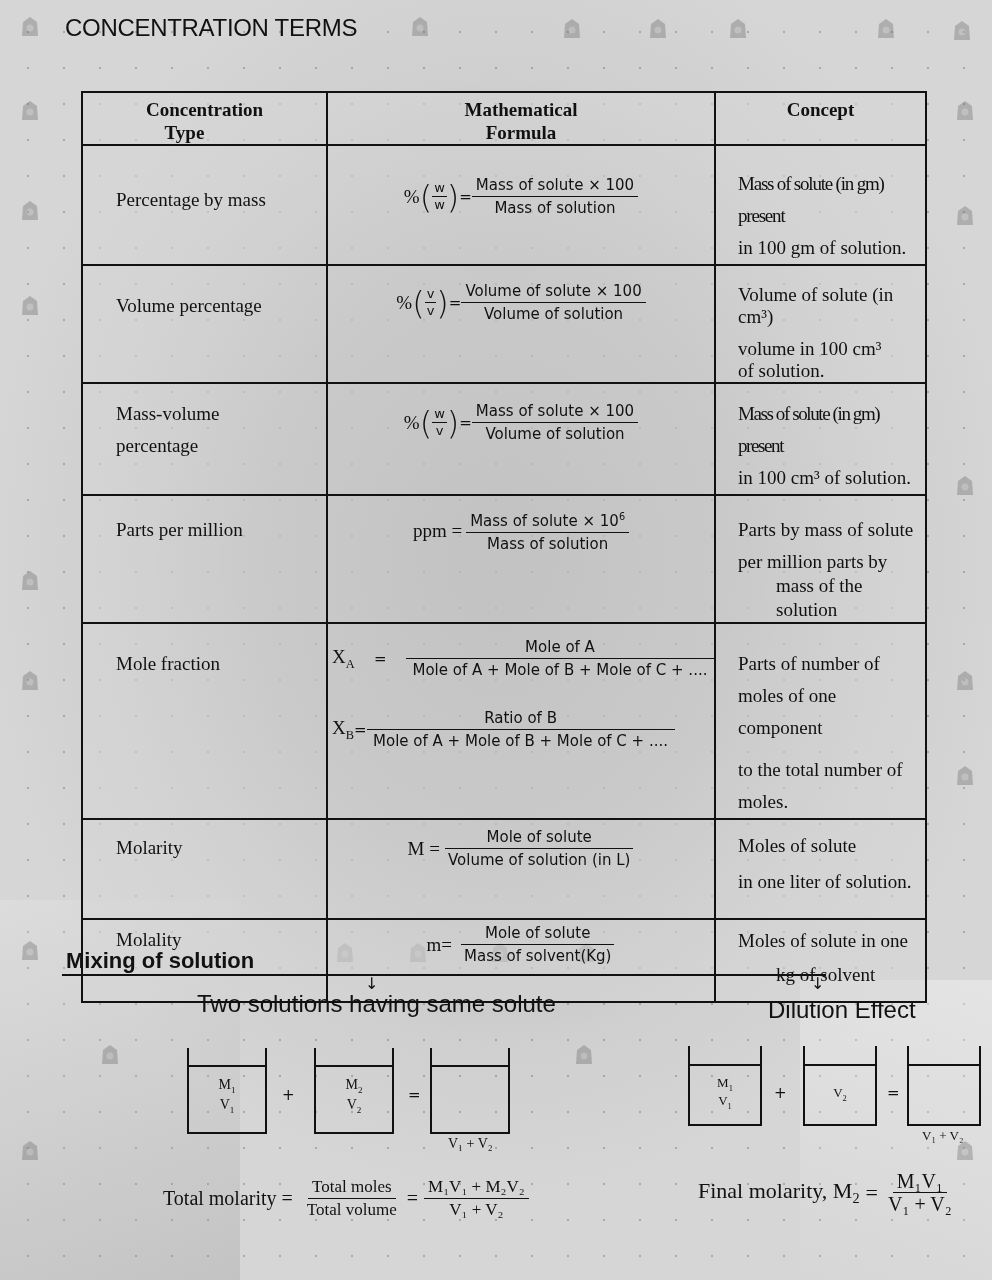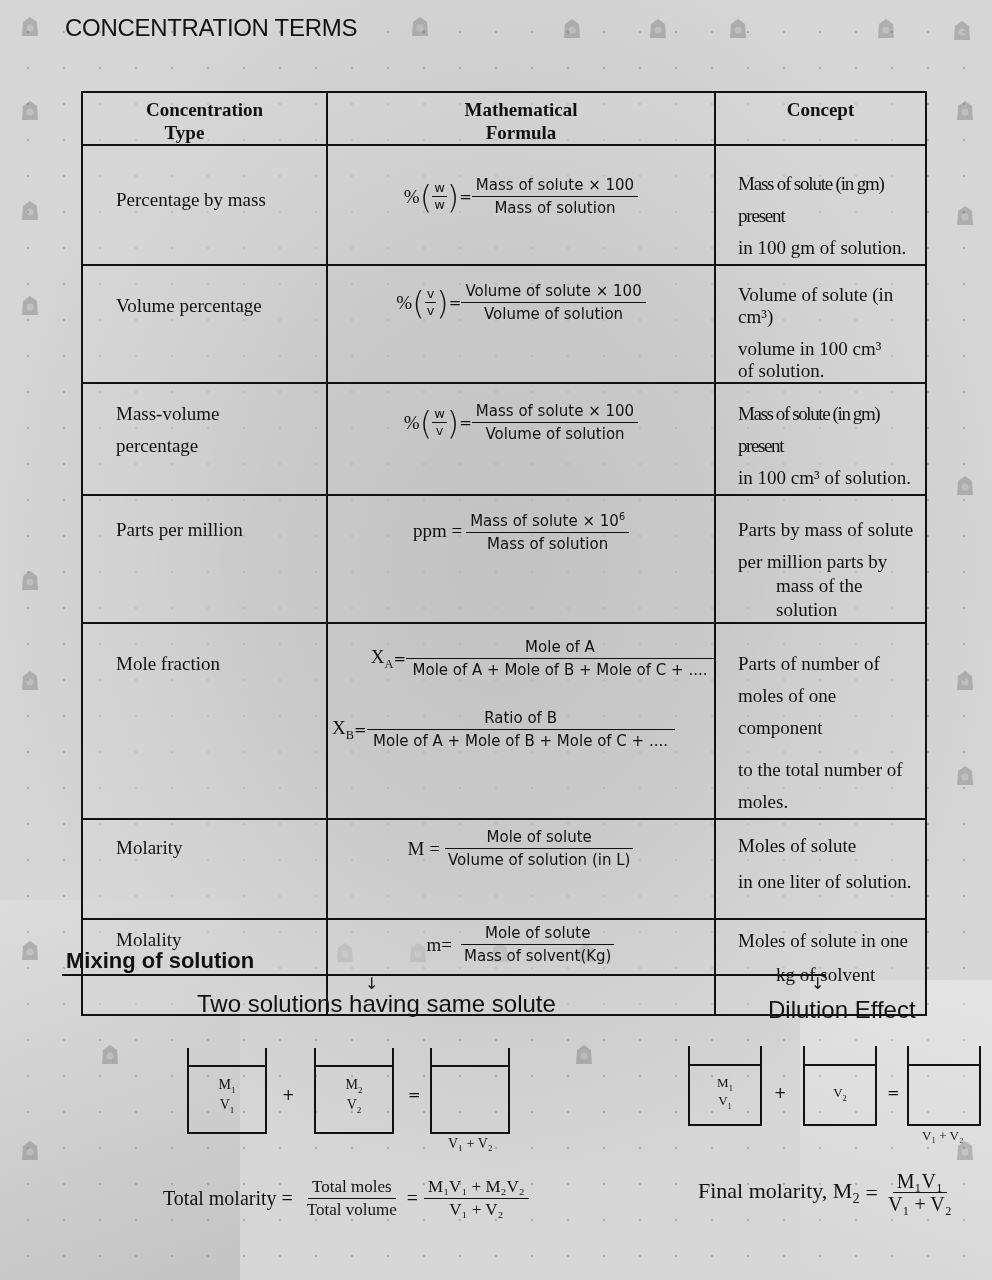--- a/index.html
+++ b/index.html
@@ -304,21 +304,21 @@
         <div>per million parts by</div>
         <div style="padding-left:38px">mass of the solution</div>
       </td>
     </tr>
 
     <tr style="height:177px">
       <td class="type-cell">
         <div style="padding-top:24px">Mole fraction</div>
       </td>
       <td class="formula-cell">
-        <div class="formula-line" style="padding-top:12px;justify-content:flex-end;padding-left:4px">
+        <div class="formula-line" style="padding-top:12px;justify-content:space-between;padding-left:4px">
           <span class="serif-lhs"><span>X</span><sub>A</sub></span>
           <span>=</span>
           <span class="frac">
               <span class="num" style="width:300px;text-align:center">Mole of A</span>
               <span class="den">Mole of A + Mole of B + Mole of C + ....</span>
             </span>
         </div>
         <div class="formula-line" style="padding-top:26px;justify-content:flex-start;padding-left:4px">
           <span class="serif-lhs"><span>X</span><sub>B</sub></span>
           <span>=</span>
@@ -348,21 +348,21 @@
               <span class="den">Volume of solution (in L)</span>
             </span>
         </div>
       </td>
       <td class="concept-cell" style="line-height:36px">
         <div style="padding-top:8px">Moles of solute</div>
         <div>in one liter of solution.</div>
       </td>
     </tr>
 
-    <tr style="height:96px">
+    <tr style="height:83px">
       <td class="type-cell">
         <div style="padding-top:4px">Molality</div>
       </td>
       <td class="formula-cell">
         <div class="formula-line" style="padding-top:2px">
           <span class="serif-lhs" style="margin-right:8px">m=</span>
           <span class="frac">
               <span class="num" style="width:145px;text-align:center">Mole of solute</span>
               <span class="den">Mass of solvent(Kg)</span>
             </span>

